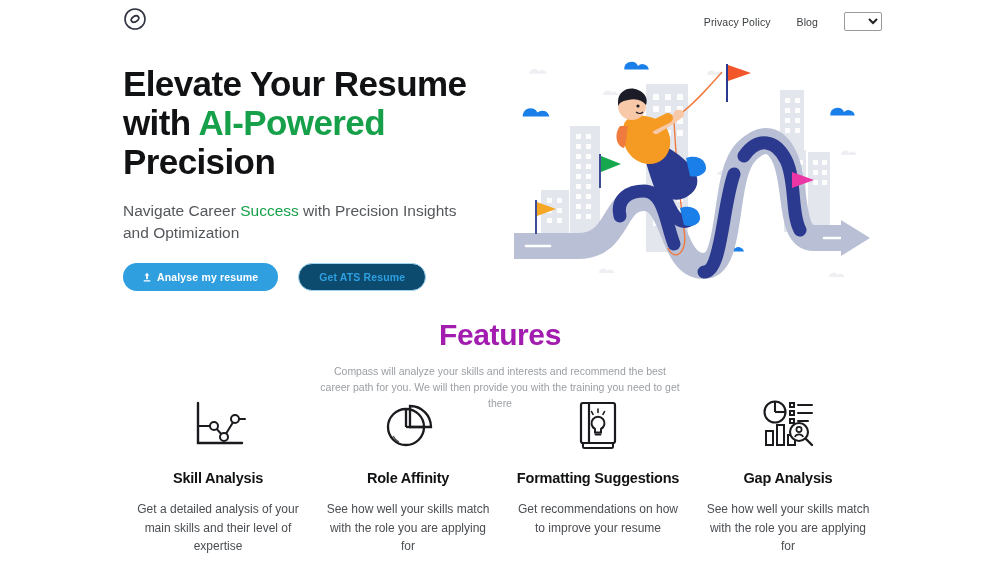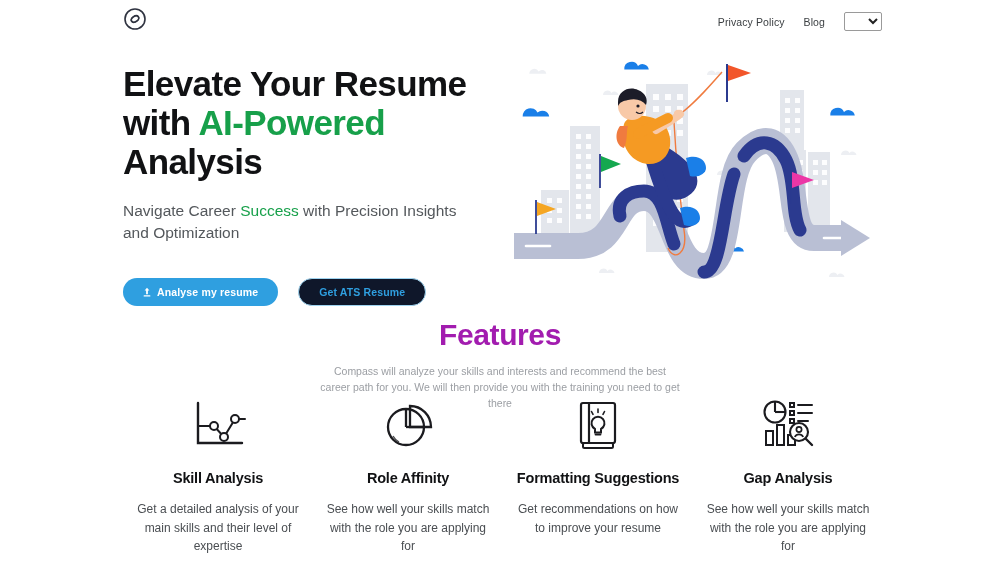--- a/index.html
+++ b/index.html
@@ -15,21 +15,21 @@
   
   .header {
     position:absolute; top:0; left:0; width:1000px; height:40px;
     display:flex; align-items:center;
   }
   .logo-wrap { position:absolute; left:123px; top:7px; width:24px; height:24px; }
   .logo-wrap svg { display:block; }
 
   .nav {
     position:absolute; right:118px; top:12px;
-    display:flex; align-items:center; gap:19px;
+    display:flex; align-items:center; gap:26px;
   }
   .nav-link {
     font-size:10.5px; color:#3c4043; text-decoration:none;
     letter-spacing:.1px; white-space:nowrap;
   }
   .lang-select {
     font-family:"Liberation Sans", sans-serif;
     font-size:9px; color:#222;
     border:1px solid #9a9a9a; background:#fff;
     border-radius:2px; padding:1px 2px 16px 3px;
@@ -44,33 +44,33 @@
     font-size:35px; font-weight:800; line-height:1.12;
     color:#111214; letter-spacing:-0.6px;
   }
   .headline .accent { color:#17a04a; }
   .subhead {
     margin-top:18px; font-size:15.5px; line-height:1.42;
     color:#54585c; font-weight:400; max-width:340px;
   }
   .subhead .accent { color:#17a04a;margin-top:28px; }
 
-  .cta-row { margin-top:34px; display:flex; align-items:center; gap:20px; }
+  .cta-row { margin-top:19px; display:flex; align-items:center; gap:20px; }
   .btn {
     display:inline-flex; align-items:center; justify-content:center; gap:6px;
     border-radius:22px; font-size:10.5px; font-weight:700;
     letter-spacing:.15px; cursor:pointer; white-space:nowrap;
   }
   .btn-primary {
     background:#2f9fe0; color:#fff; border:none;
     height:28px; padding:0 20px;
   }
   .btn-primary .up-icon { display:inline-flex; }
   .btn-outline {
-    background:#0f172a; color:#2f9fe0;
+    background:#0c4a6e; color:#2f9fe0;
     border:1.3px solid #9fd4f0;
     height:28px; padding:0 20px;
   }
 
   .hero-art { position:absolute; left:508px; top:-8px; width:380px; height:240px; }
   .hero-art svg { display:block; }
 
   
   .features { position:absolute; top:318px; left:0; width:1000px; }
   .features-title {
@@ -125,21 +125,21 @@
       </select>
     </nav>
   </div>
 
   <section class="hero">
 
     <div class="hero-copy">
       <h1 class="headline">
         <span>Elevate Your Resume</span><br>
         <span>with </span><span class="accent">AI-Powered</span><br>
-        <span>Analysis</span>
+        <span>Precision</span>
       </h1>
 
       <p class="subhead">
         <span>Navigate Career </span><span class="accent">Success</span><span> with Precision Insights and Optimization</span>
       </p>
 
       <div class="cta-row">
         <button class="btn btn-primary">
           <span class="up-icon">
             <svg width="8" height="10" viewBox="0 0 8 10">

